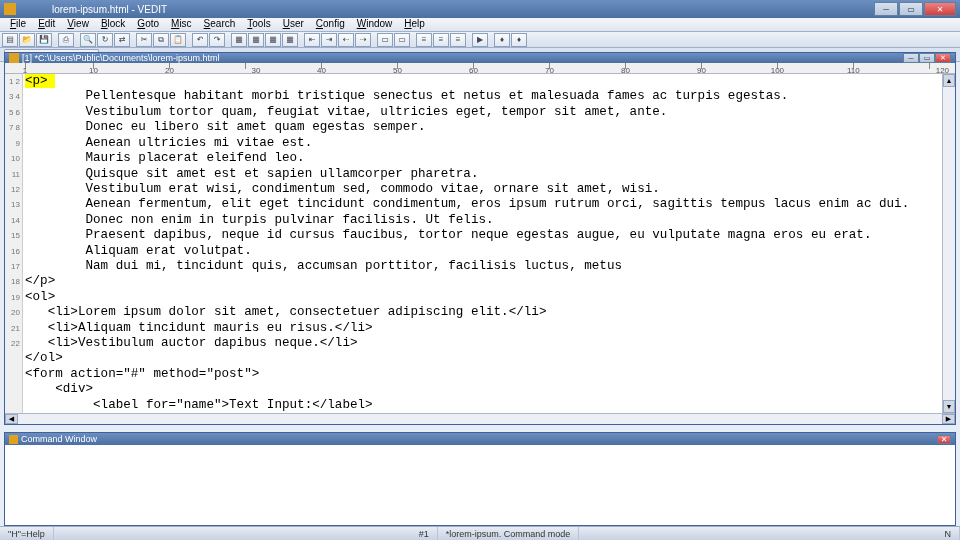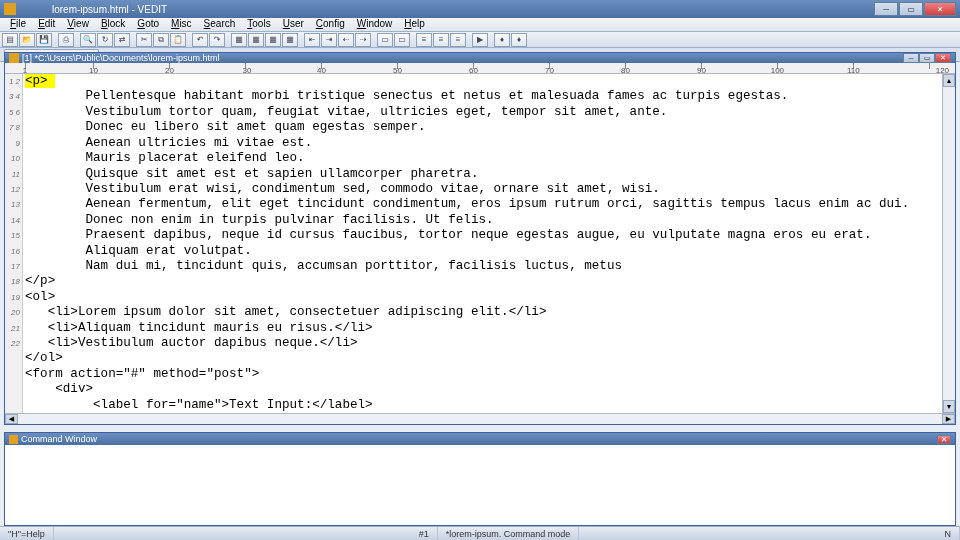--- a/index.html
+++ b/index.html
@@ -20,21 +20,21 @@
 .tab { background:#f0f4f8; border:1px solid #90a4c0; border-bottom:none; padding:0 8px; height:12px; line-height:12px; border-radius:2px 2px 0 0; }
 .mdi { position:absolute; left:4px; top:52px; right:4px; bottom:115px; background:#fff; border:1px solid #4060a0; display:flex; flex-direction:column; }
 .mdi-title { height:14px; background:linear-gradient(#6a8fc0,#4a6fa0); color:#fff; font-size:9px; display:flex; align-items:center; padding:0 4px; }
 .mdi-title .icon { width:10px; height:10px; background:#e0a020; margin-right:3px; }
 .mdi-title .t { flex:1; }
 .mdi-title .winbtn { width:16px; height:10px; font-size:7px; }
 .ruler { height:14px; background:#f0f0f0; border-bottom:1px solid #b0b8c8; position:relative; font-size:8px; color:#555; overflow:hidden; }
 .ruler .tick { position:absolute; top:0; border-left:1px solid #888; height:6px; }
 .ruler .lbl { position:absolute; top:3px; transform:translateX(-50%); }
 .editor { flex:1; display:flex; overflow:hidden; background:#fff; }
-.gutter { width:18px; background:#f0f0f0; border-right:1px solid #ccc; font-size:8px; color:#777; text-align:right; padding-right:2px; line-height:15.4px;font-style:italic; }
+.gutter { width:18px; background:#f0f0f0; border-right:1px solid #ccc; font-size:8px; color:#777; text-align:right; padding-right:2px; line-height:15.4px; }
 .code { flex:1; font-family:"Courier New",monospace; font-size:12.6px; line-height:15.4px; white-space:pre; padding-left:2px; color:#000; overflow:hidden; }
 .hl { background:#ffff00; }
 .hscroll { height:13px; background:#e4e8ef; border-top:1px solid #b0b8c8; display:flex; }
 .hscroll .arr { width:13px; background:#d0d8e4; border:1px solid #98a8c0; font-size:7px; display:flex; align-items:center; justify-content:center; cursor:pointer; }
 .hscroll .track { flex:1; background:#ecf0f6; }
 .vscroll { width:13px; background:#e4e8ef; border-left:1px solid #b0b8c8; display:flex; flex-direction:column; }
 .vscroll .arr { height:13px; background:#d0d8e4; border:1px solid #98a8c0; font-size:7px; display:flex; align-items:center; justify-content:center; cursor:pointer; }
 .vscroll .track { flex:1; background:#ecf0f6; }
 .editor-wrap { flex:1; display:flex; }
 .cmdwin { position:absolute; left:4px; right:4px; top:432px; height:94px; border:1px solid #4060a0; background:#fff; display:flex; flex-direction:column; }
@@ -130,21 +130,21 @@
     <div class="winbtn close">✕</div>
   </div>
   <div class="ruler" id="ruler">
       <div class="tick" style="left: 20px;"></div>
       <div class="lbl" style="left: 20px;">1</div>
       <div class="tick" style="left: 88.4px;"></div>
       <div class="lbl" style="left: 88.4px;">10</div>
       <div class="tick" style="left: 164.4px;"></div>
       <div class="lbl" style="left: 164.4px;">20</div>
       <div class="tick" style="left: 240.4px;"></div>
-      <div class="lbl" style="left: 242px;">30</div>
+      <div class="lbl" style="left: 251px;">30</div>
       <div class="tick" style="left: 316.4px;"></div>
       <div class="lbl" style="left: 316.4px;">40</div>
       <div class="tick" style="left: 392.4px;"></div>
       <div class="lbl" style="left: 392.4px;">50</div>
       <div class="tick" style="left: 468.4px;"></div>
       <div class="lbl" style="left: 468.4px;">60</div>
       <div class="tick" style="left: 544.4px;"></div>
       <div class="lbl" style="left: 544.4px;">70</div>
       <div class="tick" style="left: 620.4px;"></div>
       <div class="lbl" style="left: 620.4px;">80</div>

